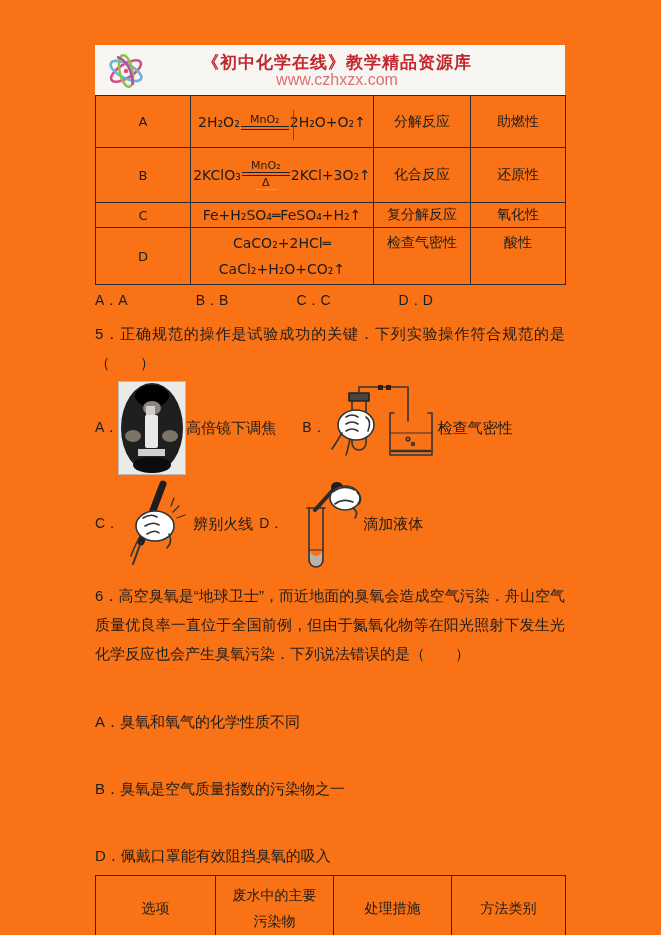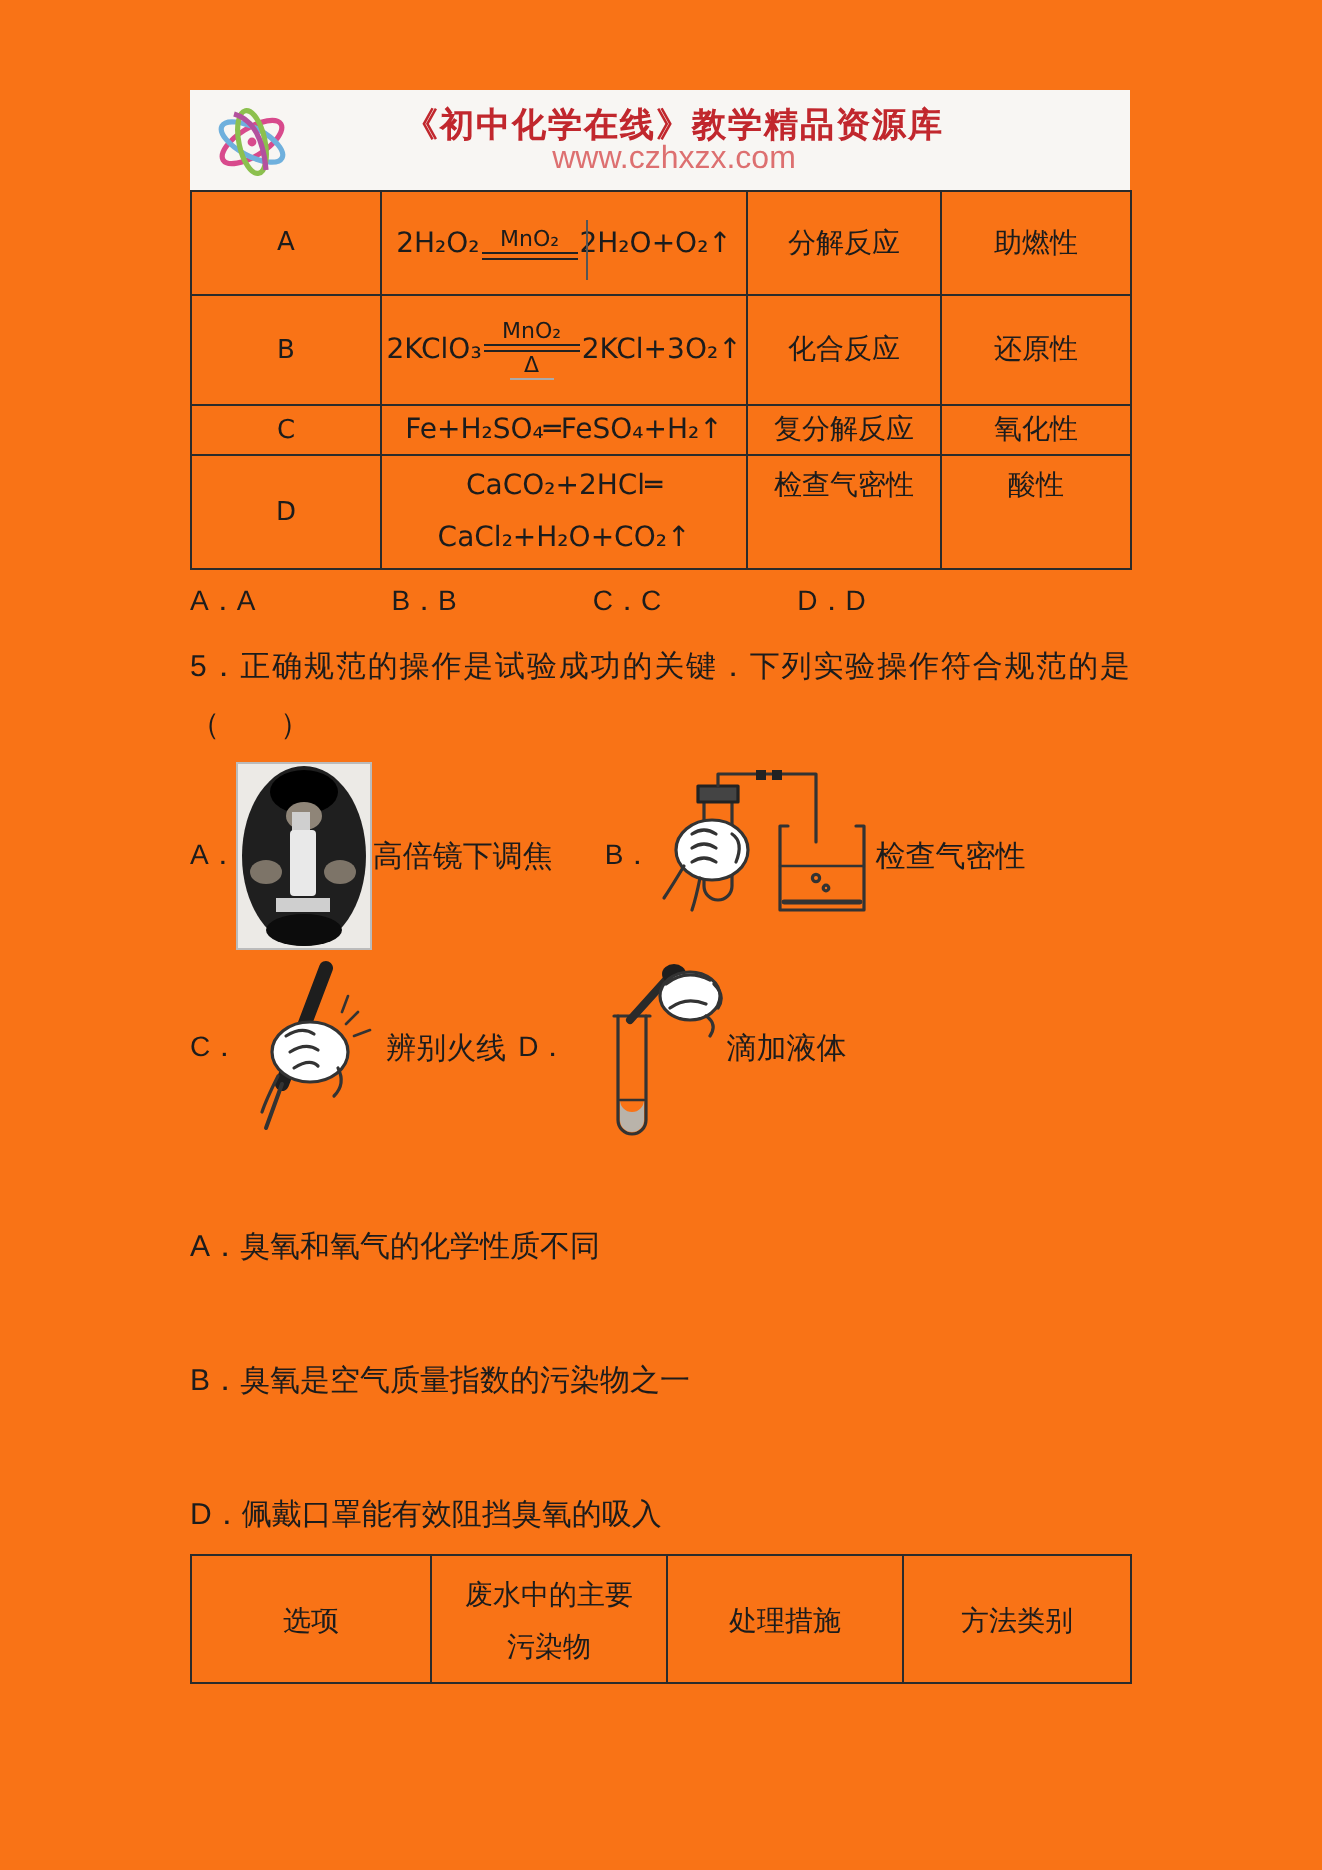--- a/index.html
+++ b/index.html
@@ -216,20 +216,21 @@
           <path d="M27,72 H39" stroke-width="1.2"></path>
           <path d="M32,32 L50,12" stroke-width="4" stroke="#2a2a2a"></path>
           <ellipse cx="54" cy="9" rx="6" ry="5" fill="#1e1e1e" stroke="none"></ellipse>
           <ellipse cx="62" cy="20" rx="15" ry="12" fill="#fff"></ellipse>
           <path d="M50,14 q10,-8 22,-2 M52,26 q8,-6 18,-2 M70,30 q6,4 2,10 M74,14 q6,6 2,12"></path>
         </g>
       </svg>
       <span class="caption">滴加液体</span>
     </div>
 
+    <div class="stem" style="margin-top:11px;">6．高空臭氧是“地球卫士”，而近地面的臭氧会造成空气污染．舟山空气质量优良率一直位于全国前例，但由于氮氧化物等在阳光照射下发生光化学反应也会产生臭氧污染．下列说法错误的是（　　）</div>
     <div class="opts">
       <p class="optline">A．臭氧和氧气的化学性质不同</p>
       <p class="optline">B．臭氧是空气质量指数的污染物之一</p>
       <p class="optline">D．佩戴口罩能有效阻挡臭氧的吸入</p>
     </div>
 
 
     <table class="ww-table">
       <colgroup>
           <col style="width:120px">

